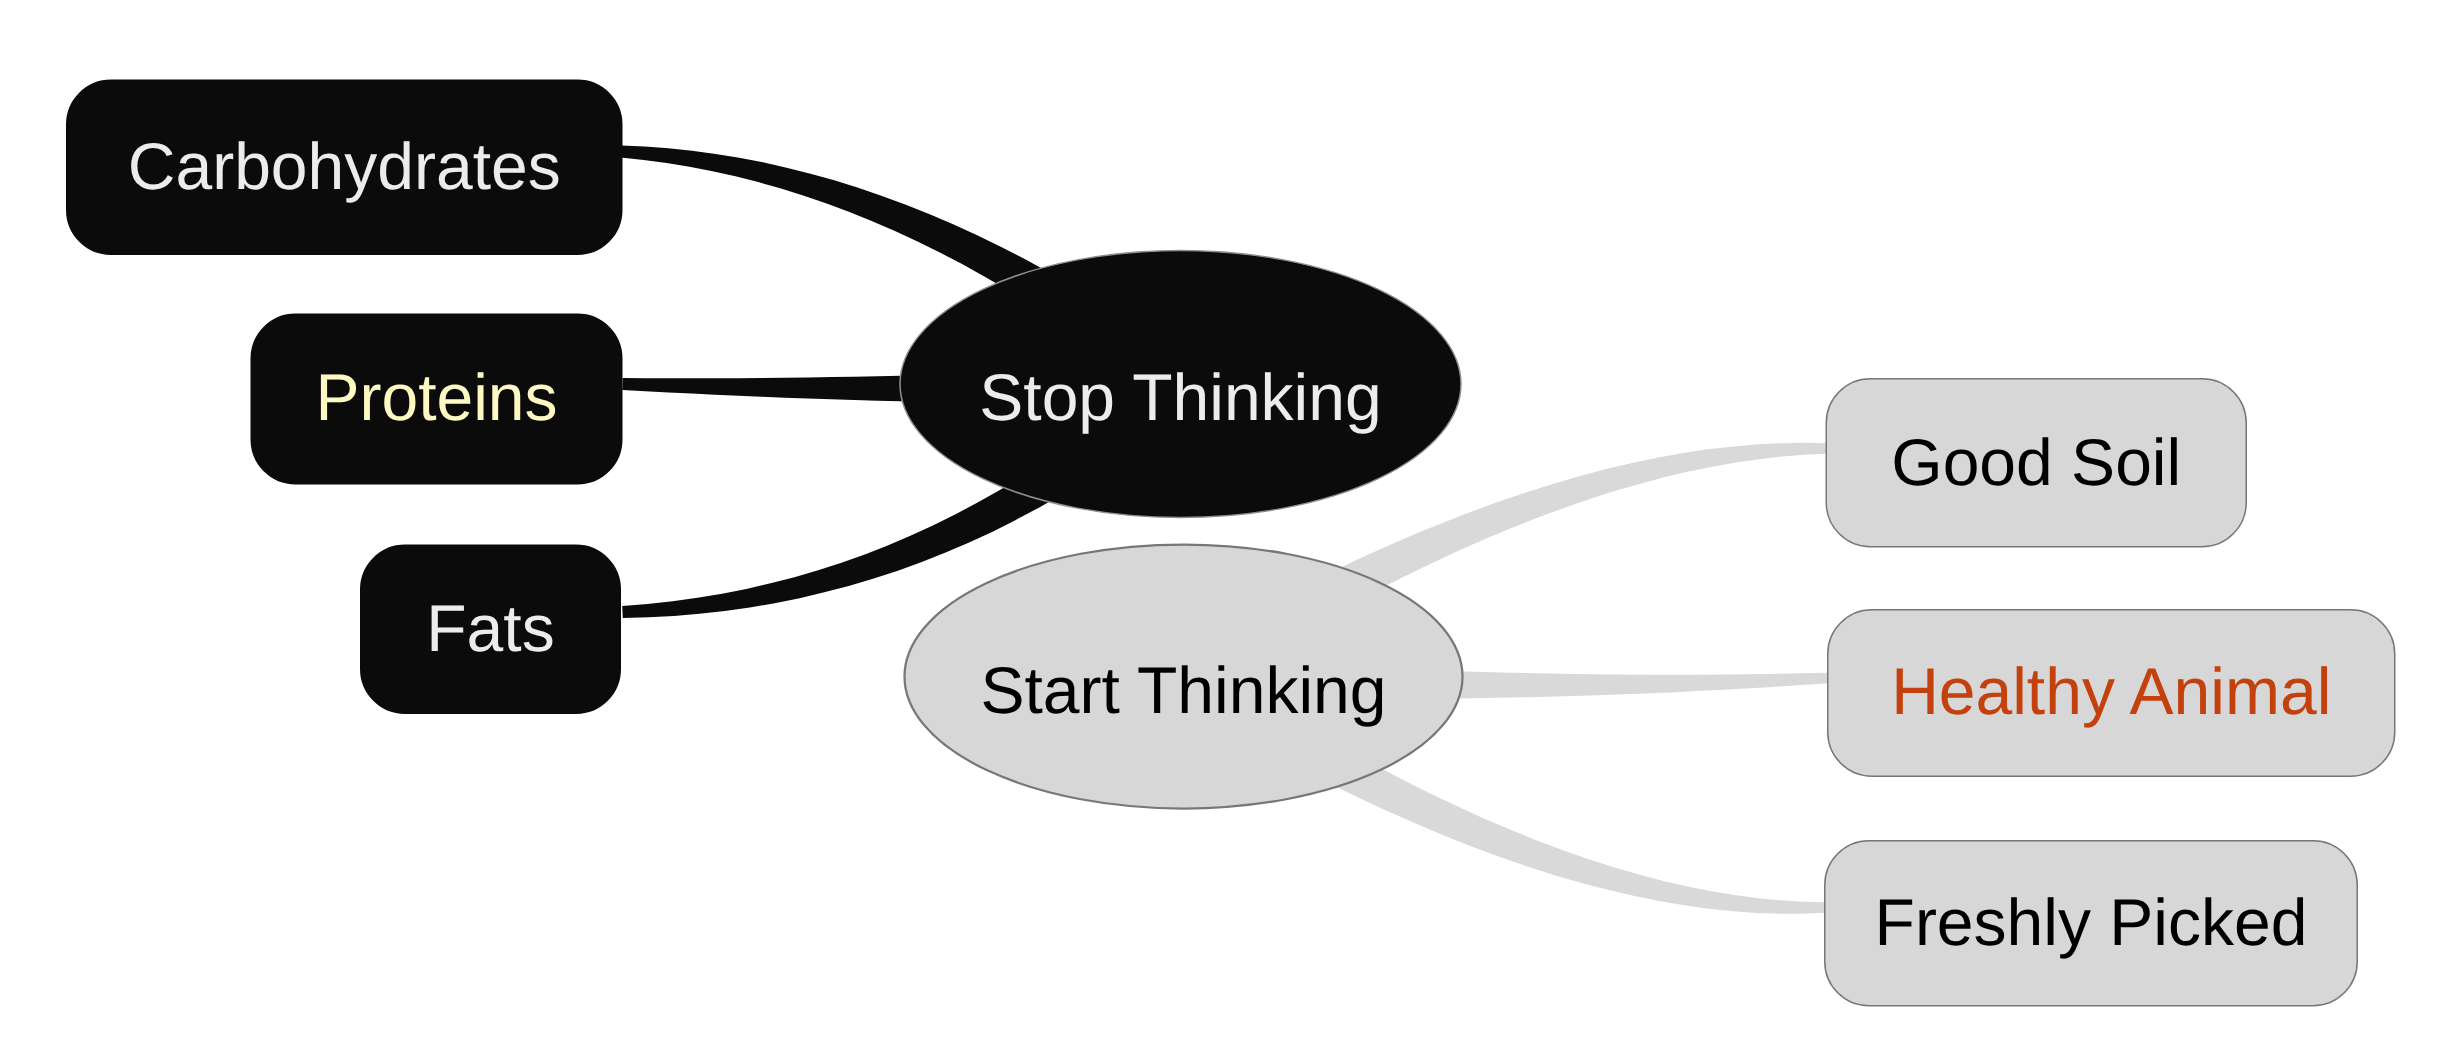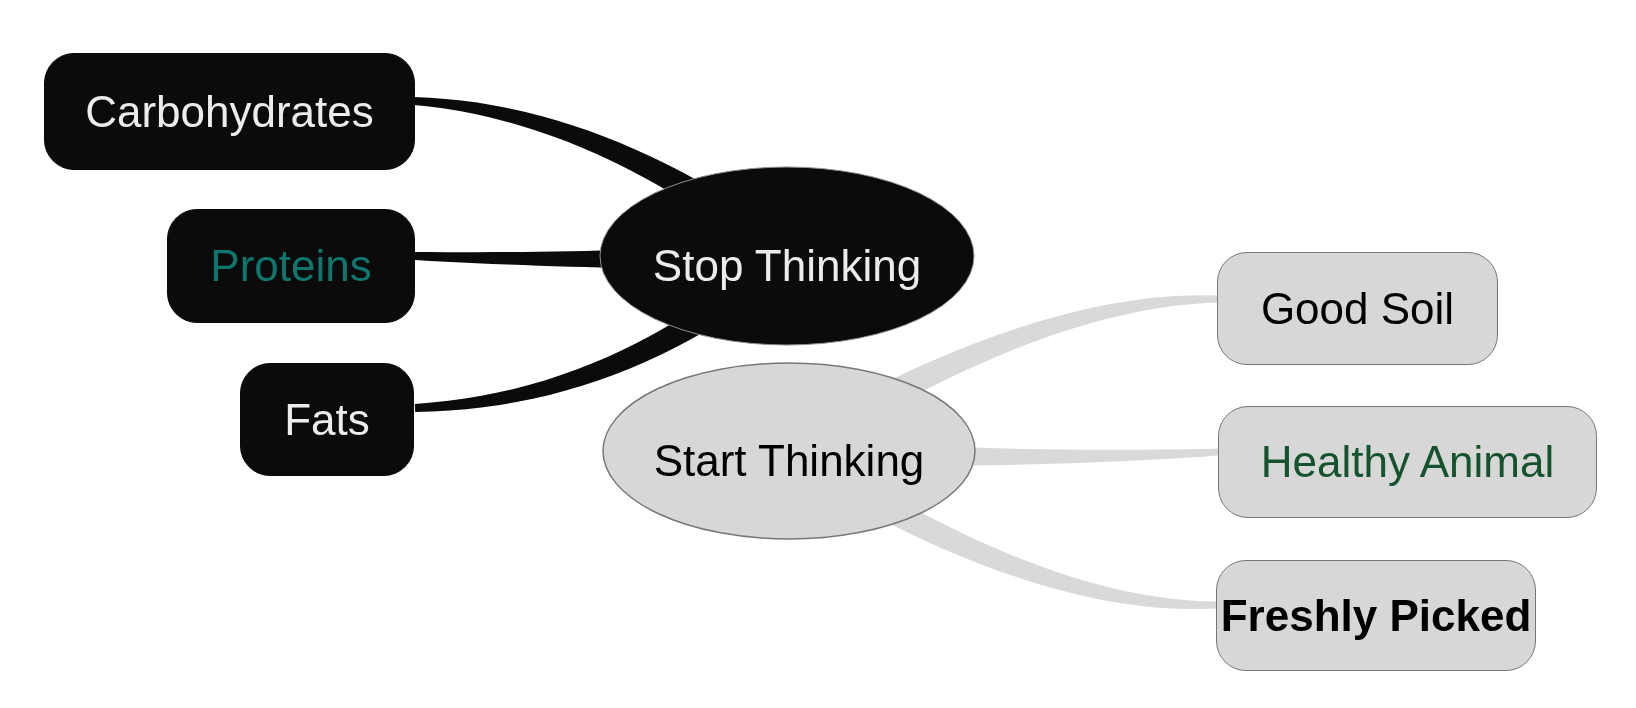--- a/index.html
+++ b/index.html
@@ -52,29 +52,29 @@
   <div class="node central" style="left: 600px; top: 167px; width: 374px; height: 178px; color: rgb(236, 236, 236); text-align: center;">
     <span>Stop Thinking</span>
   </div>
   <div class="node central" style="left: 603px; top: 363px; width: 372px; height: 176px; color: rgb(0, 0, 0);">
     <span>Start Thinking</span>
   </div>
 
   <div class="node" style="left: 44px; top: 43px; width: 371px; height: 117px; background: rgb(11, 11, 11); border-color: rgb(11, 11, 11); color: rgb(236, 236, 236);">
     <span>Carbohydrates</span>
   </div>
-  <div class="node" style="left: 167px; top: 199px; width: 248px; height: 114px; background: rgb(11, 11, 11); border-color: rgb(11, 11, 11); color: #0f766e;">
+  <div class="node" style="left: 167px; top: 199px; width: 248px; height: 114px; background: rgb(11, 11, 11); border-color: rgb(11, 11, 11); color: #fef9c3;">
     <span>Proteins</span>
   </div>
   <div class="node" style="left: 240px; top: 353px; width: 174px; height: 113px; background: rgb(11, 11, 11); border-color: rgb(11, 11, 11); color: rgb(236, 236, 236); text-align: right;">
     <span>Fats</span>
   </div>
   <div class="node" style="left: 1217px; top: 242px; width: 281px; height: 113px; background: rgb(215, 215, 215); border-color: rgb(119, 119, 119); color: rgb(0, 0, 0);">
     <span>Good Soil</span>
   </div>
-  <div class="node" style="left: 1218px; top: 396px; width: 379px; height: 112px; background: rgb(215, 215, 215); border-color: rgb(119, 119, 119); color: #14532d;">
+  <div class="node" style="left: 1218px; top: 396px; width: 379px; height: 112px; background: rgb(215, 215, 215); border-color: rgb(119, 119, 119); color: #c2410c;">
     <span>Healthy Animal</span>
   </div>
-  <div class="node" style="left: 1216px; top: 550px; width: 320px; height: 111px; background: rgb(215, 215, 215); border-color: rgb(119, 119, 119); color: rgb(0, 0, 0); font-weight: bold;">
+  <div class="node" style="left: 1216px; top: 550px; width: 356px; height: 111px; background: rgb(215, 215, 215); border-color: rgb(119, 119, 119); color: rgb(0, 0, 0);">
     <span>Freshly Picked</span>
   </div>
 
 </div>
 
 </body></html>

